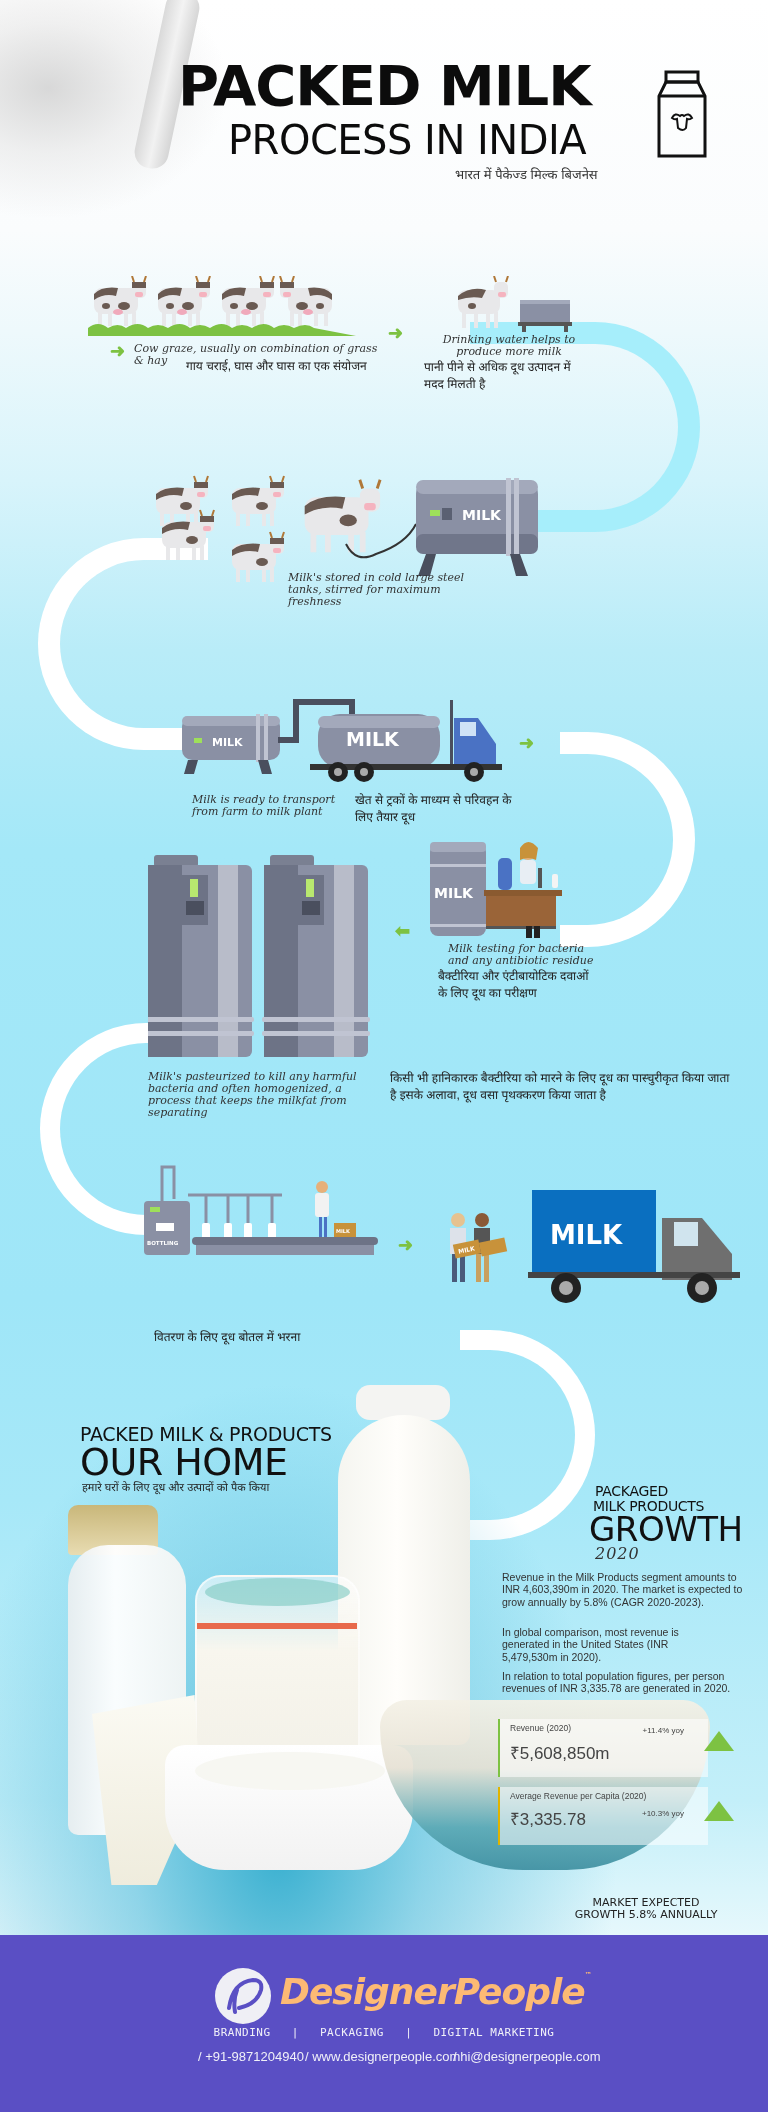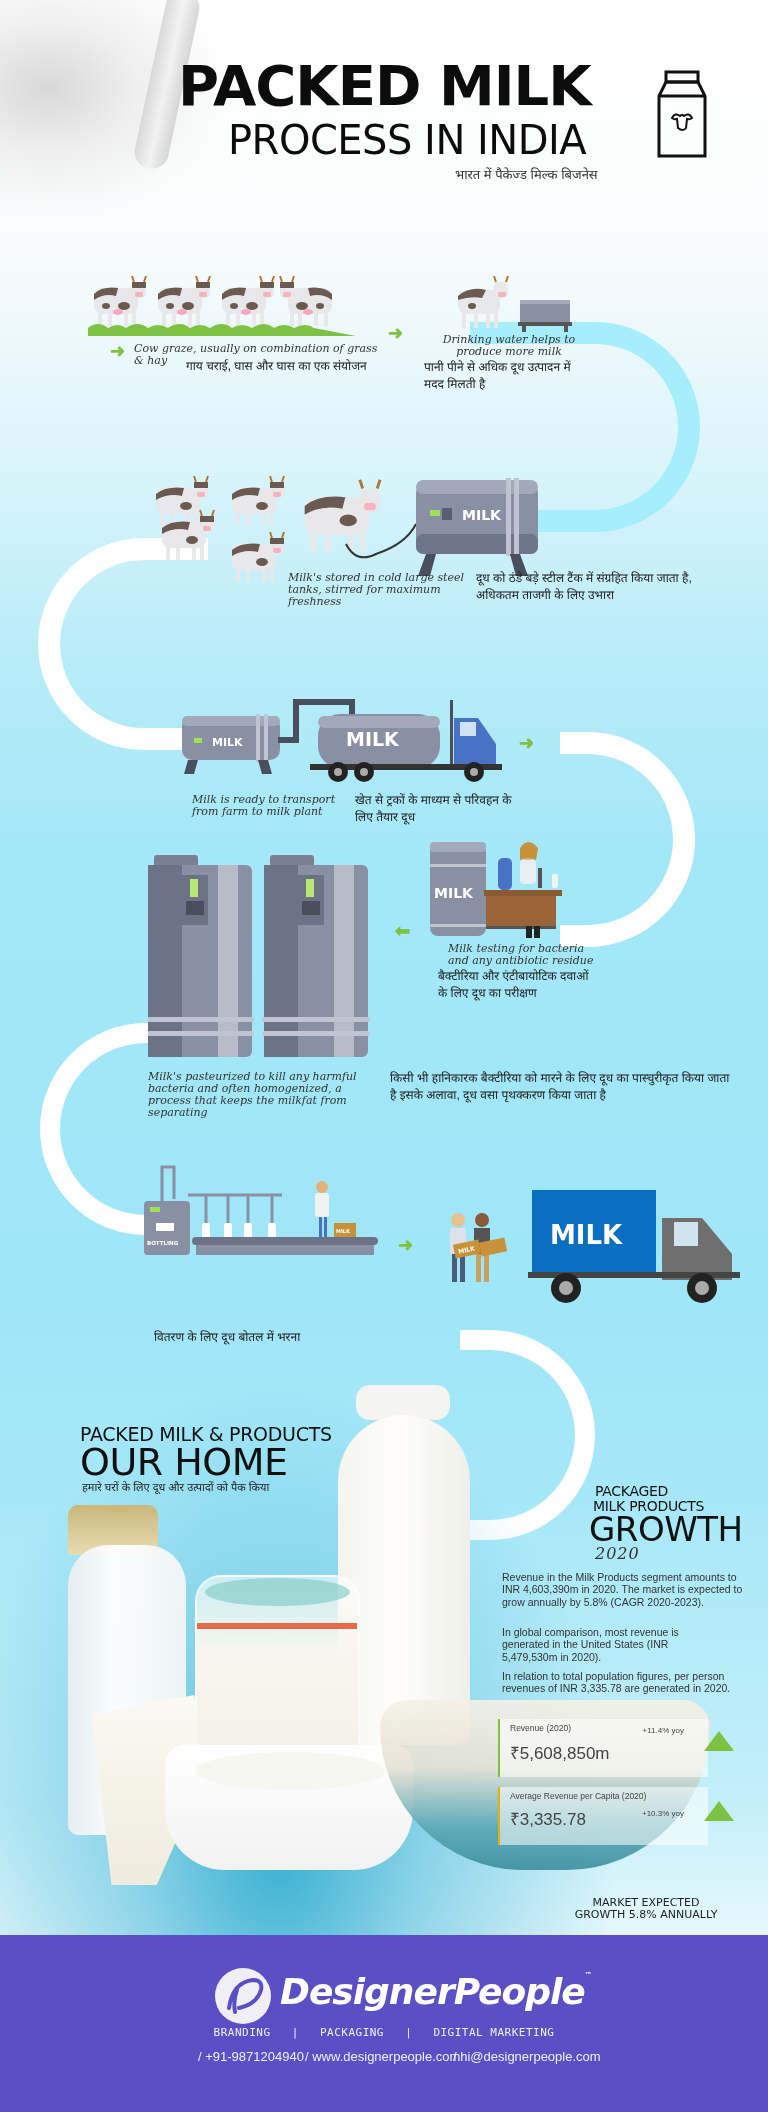--- a/index.html
+++ b/index.html
@@ -70,21 +70,21 @@
 
   
   .footer {
     left: 0; top: 1935px; width: 768px; height: 177px; background: #5a4fc4; color: #fff;
   }
   .logo-circle {
     position: absolute; left: 215px; top: 33px; width: 56px; height: 56px; border-radius: 50%; background: #efeff5;
   }
   .logo-text {
     position: absolute; left: 280px; top: 36px; font-size: 36px; font-style: italic; font-weight: 700;
-    color: #ffffff; font-family: "DejaVu Sans", sans-serif; letter-spacing: -1px;
+    color: #fdba74; font-family: "DejaVu Sans", sans-serif; letter-spacing: -1px;
   }
   .tm { font-size: 7px; vertical-align: top; font-style: normal; }
   .services { position: absolute; left: 0; width: 768px; top: 91px; text-align: center; font-size: 11px; letter-spacing: 0.5px; color: #f0f0f8; font-family: "DejaVu Sans Mono", monospace; }
   .services .sep { margin: 0 14px; }
   .contacts { position: absolute; top: 114px; font-size: 13px; color: #f0f0f8; }
 </style>
 </head>
 <body>
 
 <div class="page">
@@ -193,21 +193,20 @@
     <rect x="266" y="8" width="122" height="14" rx="7" fill="#a3a9bb"></rect>
     <rect x="266" y="62" width="122" height="20" rx="7" fill="#70768a"></rect>
     <rect x="356" y="6" width="5" height="78" fill="#c0c4d2"></rect>
       <rect x="364" y="6" width="5" height="78" fill="#c0c4d2"></rect>
     <rect x="280" y="38" width="10" height="6" fill="#9ee05a"></rect>
       <rect x="292" y="36" width="10" height="12" fill="#5a6072"></rect>
     <path d="M276 82 l-8 22 h12 l6 -22z M370 82 l8 22 h-12 l-6 -22z" fill="#4a4f5e"></path>
     <text x="312" y="48" font-family="DejaVu Sans, sans-serif" font-size="14" font-weight="700" fill="#fff">MILK</text>
   </svg>
   <div class="abs cap-en" style="left:288px; top:572px; width:185px;">Milk's stored in cold large steel tanks, stirred for maximum freshness</div>
-  <div class="abs cap-hi" style="left:476px; top:570px; width:240px;">दूध को ठंडे बड़े स्टील टैंक में संग्रहित किया जाता है, अधिकतम ताजगी के लिए उभारा</div>
 
   <svg class="abs" style="left:178px; top:688px;" width="330" height="96" viewBox="0 0 330 96">
     <rect x="4" y="28" width="98" height="44" rx="10" fill="#8a90a4"></rect>
     <rect x="4" y="28" width="98" height="10" rx="5" fill="#a3a9bb"></rect>
     <rect x="78" y="26" width="4" height="48" fill="#c0c4d2"></rect>
       <rect x="86" y="26" width="4" height="48" fill="#c0c4d2"></rect>
     <rect x="16" y="50" width="8" height="5" fill="#9ee05a"></rect>
     <text x="34" y="58" font-family="DejaVu Sans, sans-serif" font-size="11" font-weight="700" fill="#fff">MILK</text>
     <path d="M10 72 l-4 14 h10 l4 -14z M90 72 l4 14 h-10 l-4 -14z" fill="#4a4f5e"></path>
     <path d="M100 52 h18 v-38 h56 v14" stroke="#4a4f5e" stroke-width="6" fill="none"></path>

